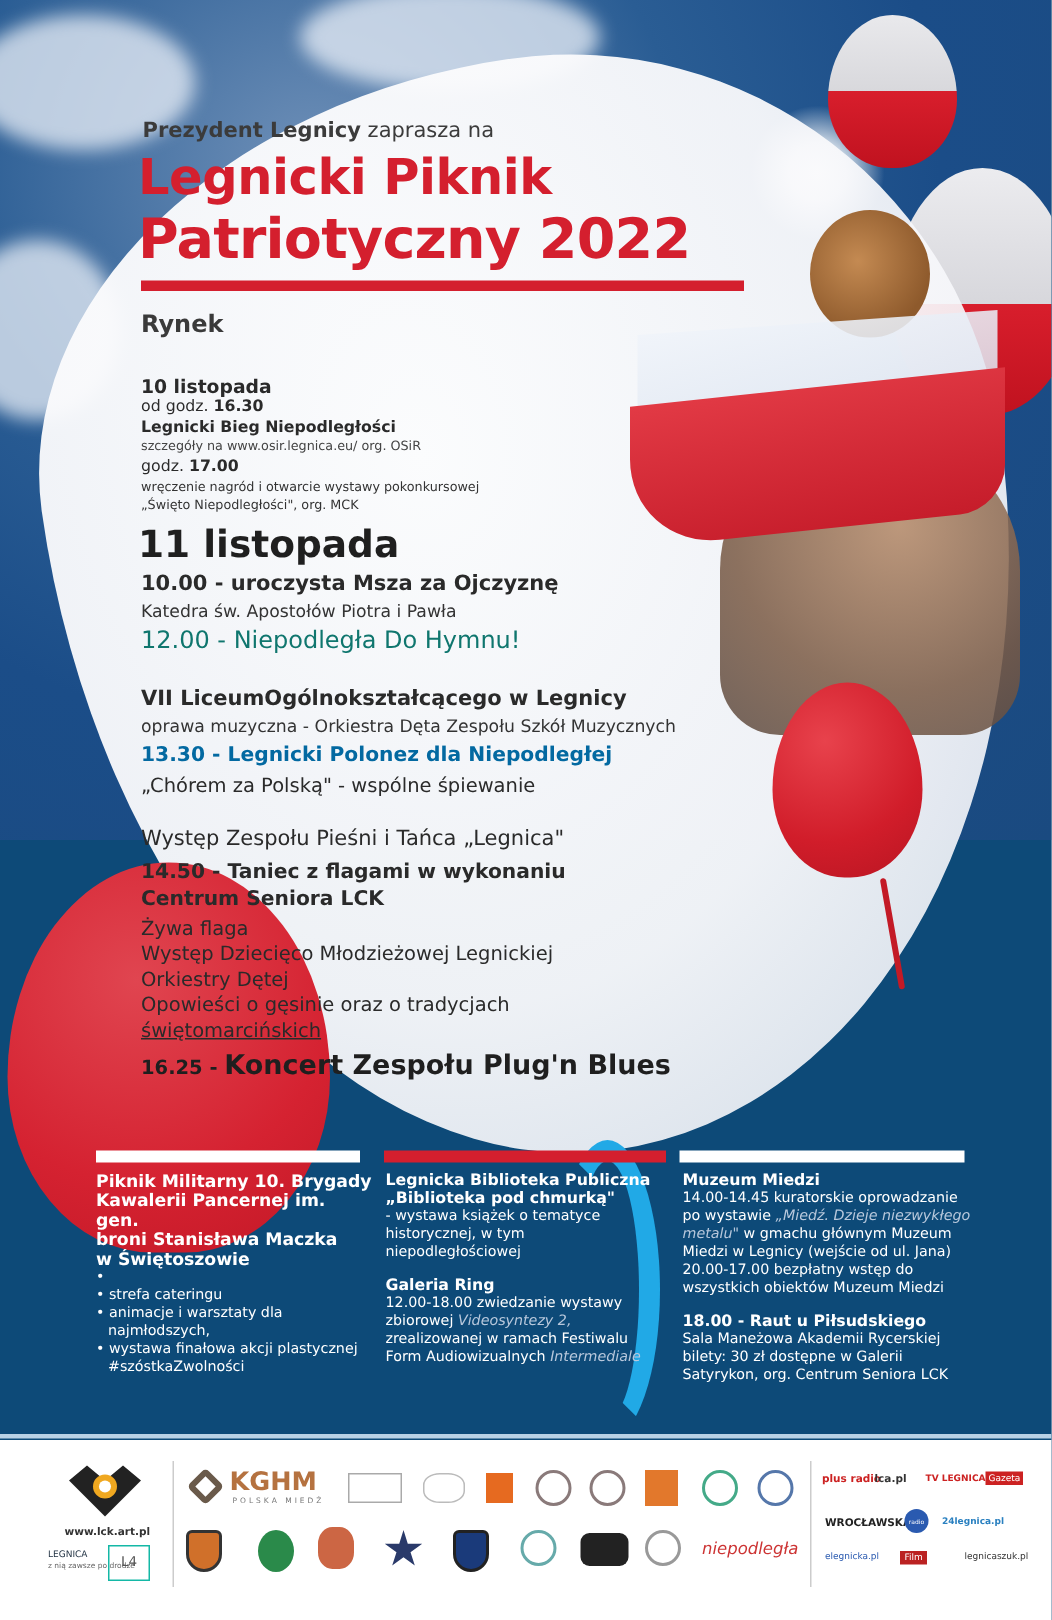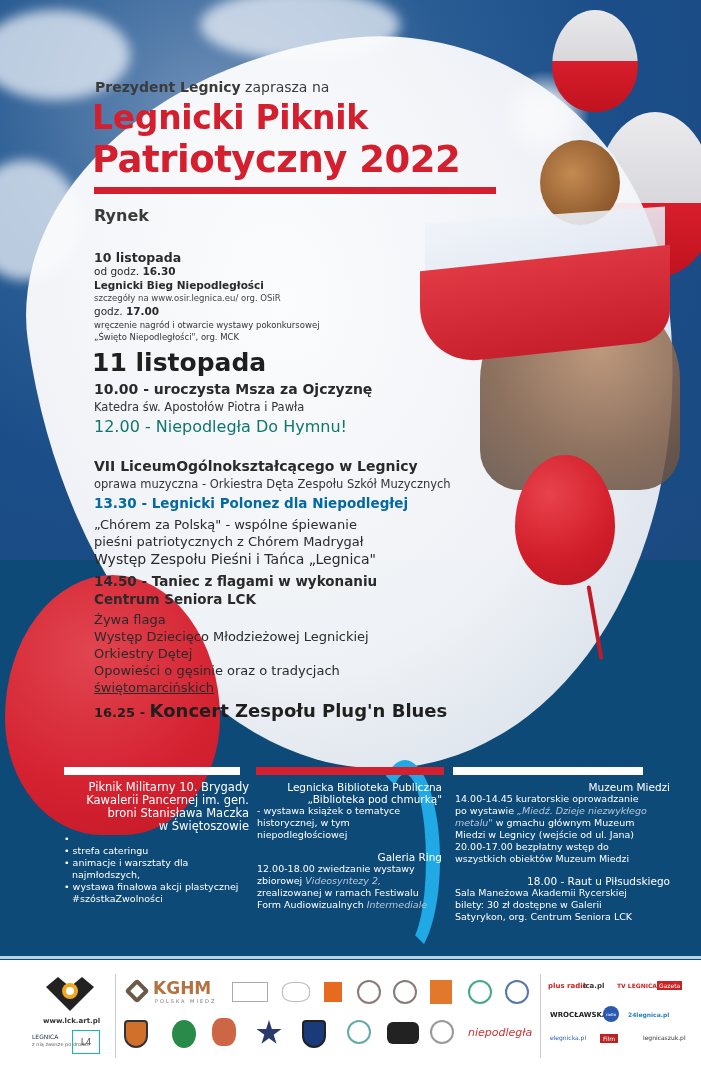--- a/index.html
+++ b/index.html
@@ -80,21 +80,21 @@
     .e6d { left: 94px; top: 663px; font-size: 13px; }
     .e6e { left: 94px; top: 680px; font-size: 13px; text-decoration: underline; }
     .e7 { left: 94px; top: 700px; font-weight: bold; color: #1f1f1f; }
     .e7 .time { font-size: 13px; }
     .e7 .name { font-size: 18px; }
 
     .col-bar { position: absolute; top: 767px; height: 8px; }
     .col-bar.white { background: #ffffff; }
     .col-bar.red { background: #d41f2e; }
     .col { position: absolute; top: 781px; color: #ffffff; font-size: 9.5px; line-height: 12px; }
-    .col .h { font-weight: normal; font-size: 10.5px; line-height: 12px; text-align: right; }
+    .col .h { font-weight: bold; font-size: 10.5px; line-height: 12px; }
     .col .it { font-style: italic; color: #b8c8dc; }
     .col .gap { height: 10px; }
     .c1 { left: 64px; width: 185px; }
     .c1 .h { font-size: 11.5px; line-height: 13px; }
     .c2 { left: 257px; width: 185px; }
     .c3 { left: 455px; width: 215px; }
 
     .footer-line { position: absolute; left: 0; top: 956px; width: 701px; height: 3px; background: #b8d2e6; }
     .footer { position: absolute; left: 0; top: 960px; width: 701px; height: 120px; background: #ffffff; }
     .logo { position: absolute; display: flex; align-items: center; justify-content: center; font-size: 7px; color: #555; }
@@ -140,21 +140,20 @@
   <div class="t s6">„Święto Niepodległości", org. MCK</div>
 
   <div class="t d11">11 listopada</div>
   <div class="t e1">10.00 - uroczysta Msza za Ojczyznę</div>
   <div class="t e1s">Katedra św. Apostołów Piotra i Pawła</div>
   <div class="t e2">12.00 - Niepodległa Do Hymnu!</div>
   <div class="t e3b">VII LiceumOgólnokształcącego w Legnicy</div>
   <div class="t e3s">oprawa muzyczna - Orkiestra Dęta Zespołu Szkół Muzycznych</div>
   <div class="t e4">13.30 - Legnicki Polonez dla Niepodległej</div>
   <div class="t e4a">„Chórem za Polską" - wspólne śpiewanie</div>
-  <div class="t e4b">pieśni patriotycznych z Chórem Madrygał</div>
   <div class="t e4c">Występ Zespołu Pieśni i Tańca „Legnica"</div>
   <div class="t e5">14.50 - Taniec z flagami w wykonaniu</div>
   <div class="t e5b">Centrum Seniora LCK</div>
   <div class="t e6a">Żywa flaga</div>
   <div class="t e6b">Występ Dziecięco Młodzieżowej Legnickiej</div>
   <div class="t e6c">Orkiestry Dętej</div>
   <div class="t e6d">Opowieści o gęsinie oraz o tradycjach</div>
   <div class="t e6e">świętomarcińskich</div>
   <div class="t e7"><span class="time">16.25 - </span><span class="name">Koncert Zespołu Plug'n Blues</span></div>
 

